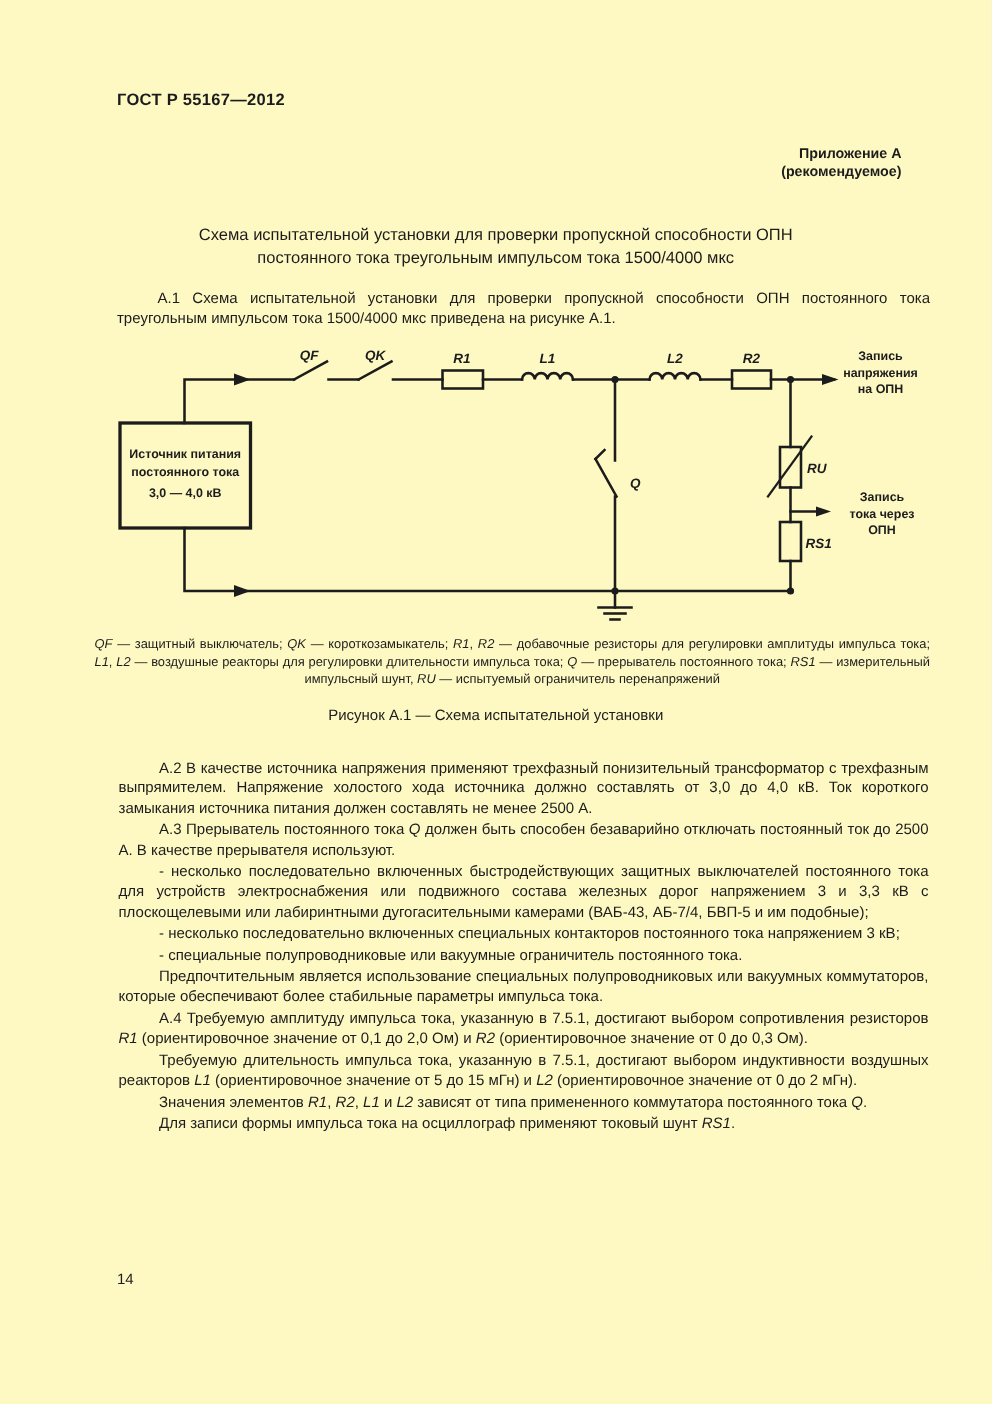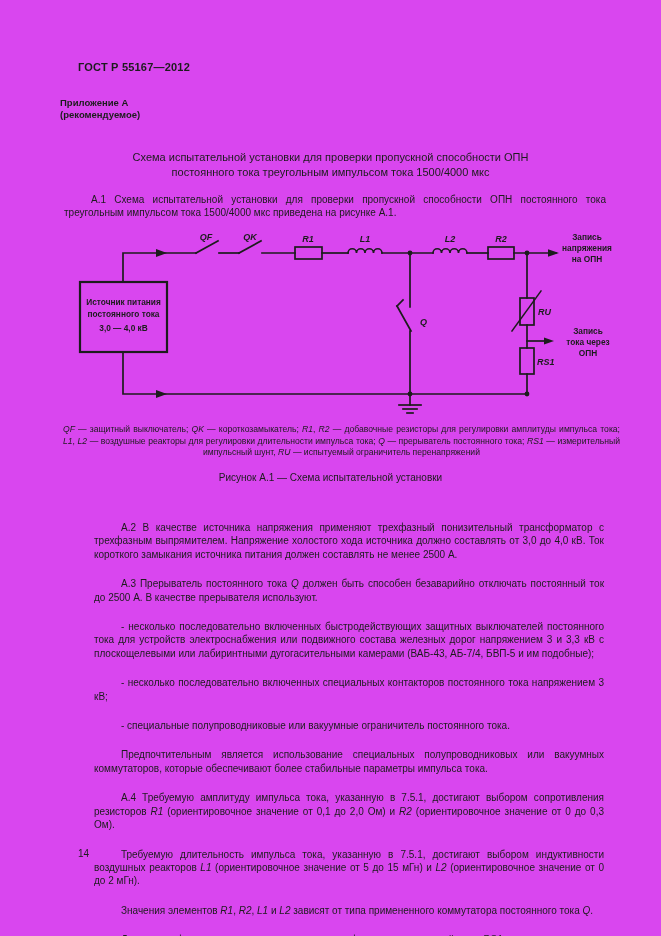--- a/index.html
+++ b/index.html
@@ -1,57 +1,57 @@
 <!DOCTYPE html>
 <html lang="ru"><head>
 <meta charset="utf-8">
 <style>
   html,body { margin:0; padding:0; }
   body { background:#e8e8e8; }
   .page {
     position:relative; width:661px; height:936px; margin:0 auto;
-    background:#d946ef; color:#1c1c1c;
+    background:#fef9c3; color:#1c1c1c;
     font-family:"Liberation Sans", sans-serif;
     overflow:hidden;
   }
   .doc-code {
     position:absolute; left:78px; top:61px;
     font-size:11px; font-weight:bold; letter-spacing:0.2px;
   }
   .appendix {
     position:absolute; left:60px; top:97px; width:541px;
-    text-align:left; font-size:9.5px; font-weight:bold; line-height:12px;
+    text-align:right; font-size:9.5px; font-weight:bold; line-height:12px;
   }
   .main-title {
     position:absolute; left:60px; top:150px; width:541px;
     text-align:center; font-size:11px; font-weight:normal; line-height:15px;
   }
   .para-a1 {
-    position:absolute; left:64px; top:193px; width:542px;
+    position:absolute; left:78px; top:193px; width:542px;
     font-size:10px; line-height:13.3px; text-align:justify;
   }
   .para-a1 p { margin:0; text-indent:27px; }
   .figure-svg { position:absolute; left:70px; top:226px; }
   .svg-lbl   { font:italic bold 9px "Liberation Sans", sans-serif; }
   .svg-boxt  { font:bold 8.3px "Liberation Sans", sans-serif; }
   .svg-out   { font:bold 8.3px "Liberation Sans", sans-serif; }
   .fig-caption {
     position:absolute; left:63px; top:424px; width:557px;
     font-size:8.6px; line-height:11.6px;
     text-align:justify; text-align-last:center;
   }
   .fig-title {
     position:absolute; left:60px; top:472px; width:541px;
     text-align:center; font-size:10px;
   }
   .body-text {
     position:absolute; left:78px; top:505px; width:542px;
     font-size:10px; line-height:13.4px; text-align:justify;
   }
-  .body-text p { margin:16px; text-indent:27px; }
+  .body-text p { margin:1px; text-indent:27px; }
   .page-number {
     position:absolute; left:78px; top:848px; font-size:10px;
   }
 </style>
 </head>
 <body>
 
 <div class="page">
 
   <div class="doc-code">ГОСТ Р 55167—2012</div>

